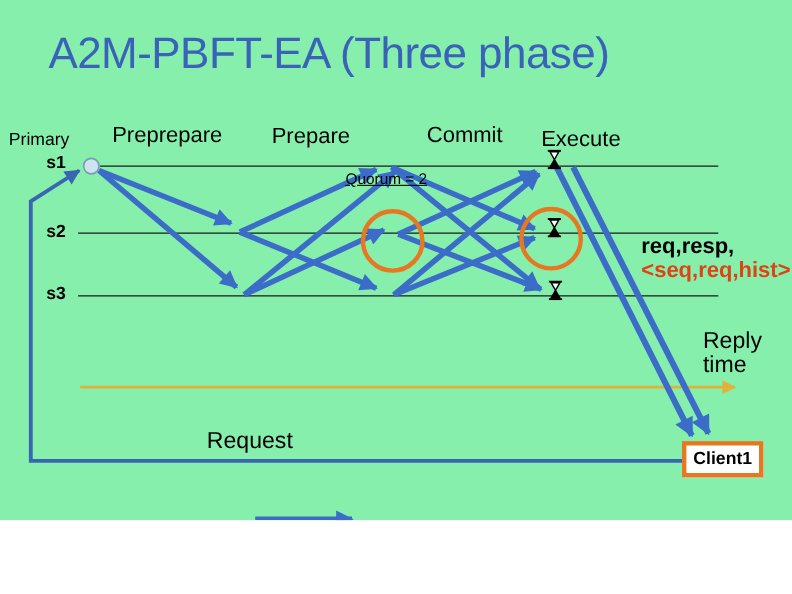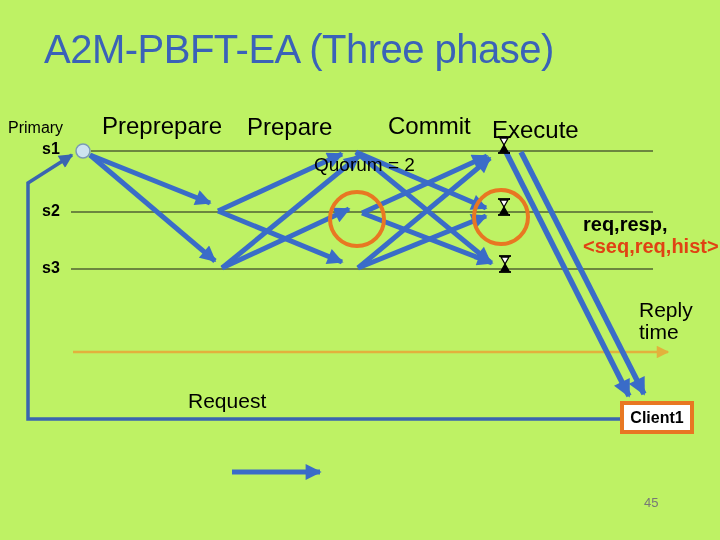--- a/index.html
+++ b/index.html
@@ -1,28 +1,28 @@
 <!DOCTYPE html>
 <html style="--title-blue: #3A62B8; --arrow-blue: #3A6CC8; --request-blue: #3A65B0; --circle-orange: #E87722; --highlight-red: #E04213; --reply-yellow: #E2B13C;"><head>
 <meta charset="utf-8">
 <style>
   html,body{margin:0;padding:0;background:#fff;}
   .slide{
-    position:relative;width:720px;height:540px;background:#bef264;overflow:hidden;
+    position:relative;width:720px;height:473px;background:#86efac;overflow:hidden;
     font-family:"Liberation Sans", sans-serif;color:#000;
   }
   .abs{position:absolute;line-height:1.08;white-space:nowrap;}
   .title{
     left:44px;top:28px;font-size:40px;letter-spacing:-0.5px;
     color:var(--title-blue,#3A62B8);
   }
   .lbl-small{font-size:16px;}
   .lbl-bold{font-weight:bold;}
-  .phase{font-size:24px;}
-  .quorum{left:314px;top:155px;font-size:19px;}
+  .phase{font-size:20px;}
+  .quorum{left:314px;top:155px;font-size:14px;text-decoration:underline;}
   .msgnote{left:583px;top:214px;font-size:20px;font-weight:bold;text-align:left;}
   .msgnote .l2{color:var(--highlight-red,#E04213);}
   .replytime{left:639px;top:299px;font-size:21px;line-height:1.05;}
   .request{left:188px;top:390px;font-size:21px;}
   .clientbox{
     left:620px;top:401px;width:66px;height:25px;
     border:4px solid var(--circle-orange,#E87722);background:#fff;
     display:flex;align-items:center;justify-content:center;
     font-size:16px;font-weight:bold;
   }

